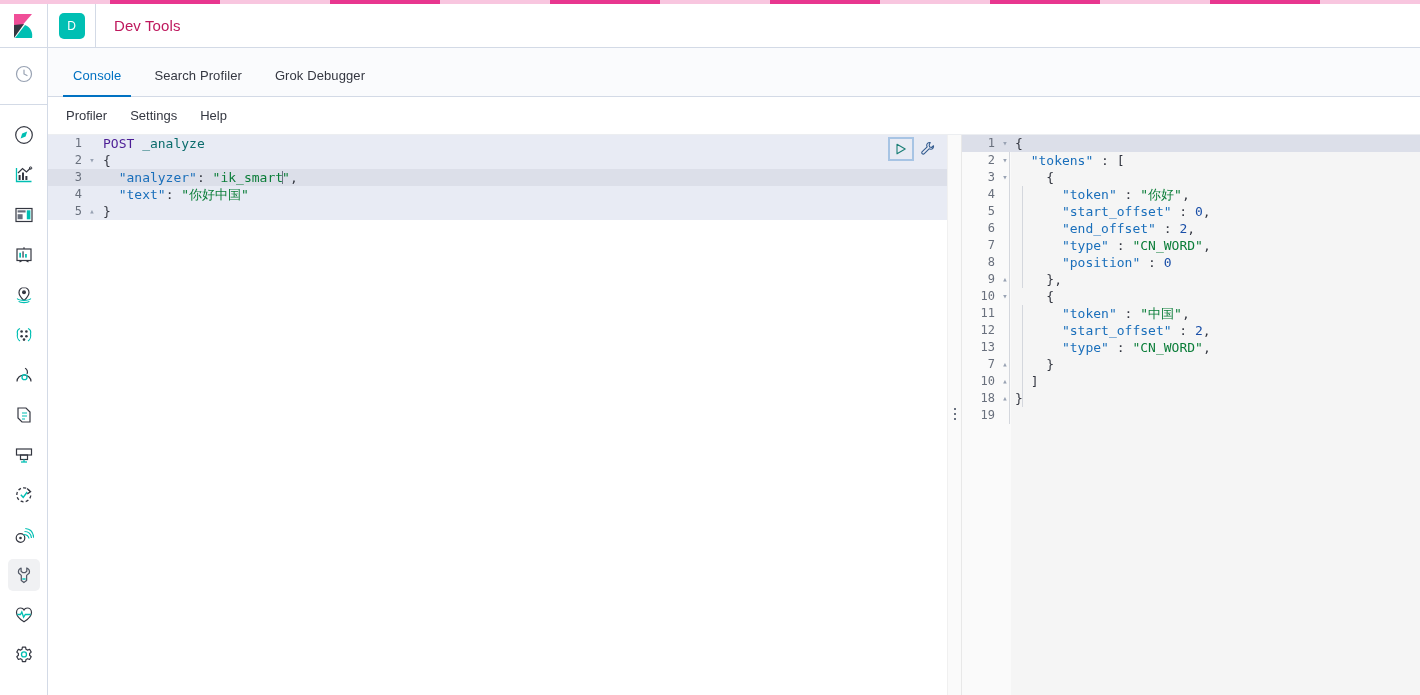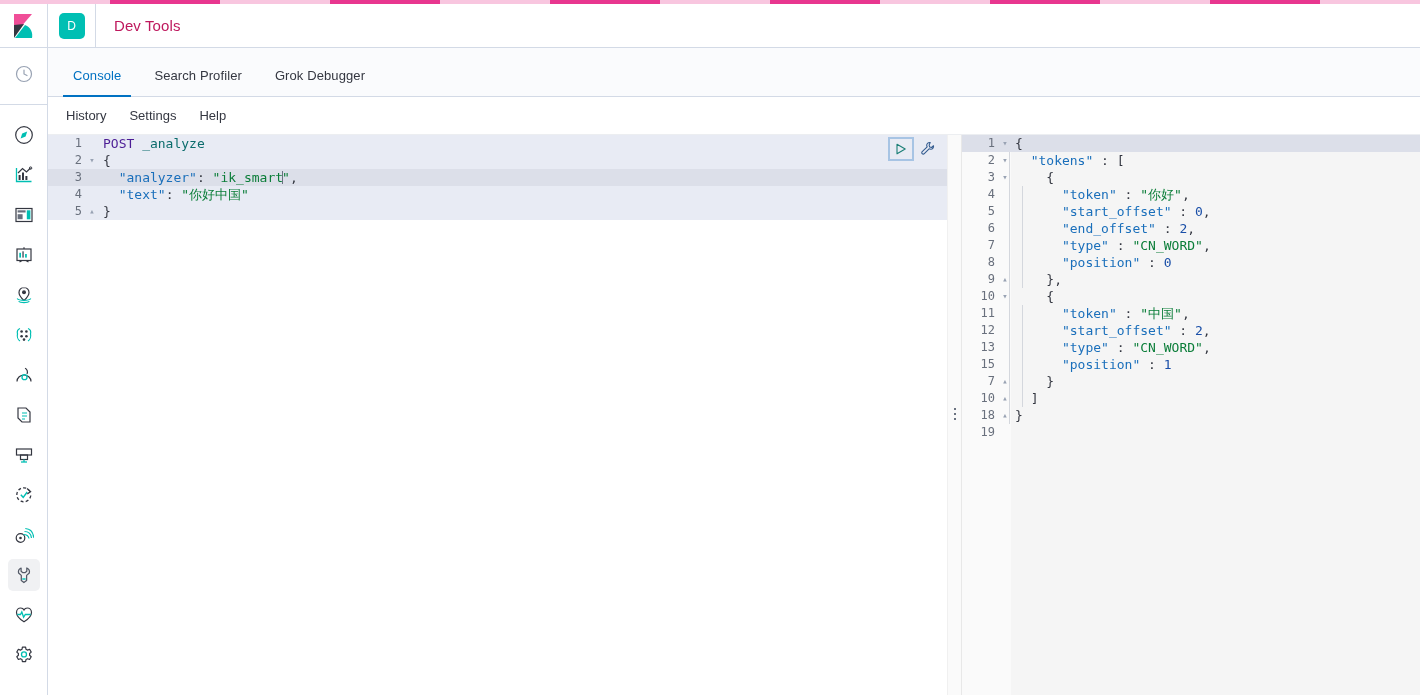--- a/index.html
+++ b/index.html
@@ -350,21 +350,21 @@
 
 <div id="console-app">
 
   <div id="tab-bar">
     <div class="tab active">Console</div>
     <div class="tab">Search Profiler</div>
     <div class="tab">Grok Debugger</div>
   </div>
 
   <div id="console-menu">
-    <div class="menu-link">History</div>
+    <div class="menu-link">Profiler</div>
     <div class="menu-link">Settings</div>
     <div class="menu-link">Help</div>
   </div>
 
   <div id="editor-split">
 
     <div id="request-editor">
       <div class="req-highlight"></div>
       <div class="req-activeline"></div>
       <div class="code-area" id="request-code">
@@ -406,21 +406,20 @@
           <div class="code-line"><span class="gutter">4</span><span class="foldmark"></span><span class="code-text"><span class="tk-punc">      </span><span class="tk-key">"token"</span><span class="tk-punc"> : </span><span class="tk-str">"你好"</span><span class="tk-punc">,</span></span></div>
           <div class="code-line"><span class="gutter">5</span><span class="foldmark"></span><span class="code-text"><span class="tk-punc">      </span><span class="tk-key">"start_offset"</span><span class="tk-punc"> : </span><span class="tk-num">0</span><span class="tk-punc">,</span></span></div>
           <div class="code-line"><span class="gutter">6</span><span class="foldmark"></span><span class="code-text"><span class="tk-punc">      </span><span class="tk-key">"end_offset"</span><span class="tk-punc"> : </span><span class="tk-num">2</span><span class="tk-punc">,</span></span></div>
           <div class="code-line"><span class="gutter">7</span><span class="foldmark"></span><span class="code-text"><span class="tk-punc">      </span><span class="tk-key">"type"</span><span class="tk-punc"> : </span><span class="tk-str">"CN_WORD"</span><span class="tk-punc">,</span></span></div>
           <div class="code-line"><span class="gutter">8</span><span class="foldmark"></span><span class="code-text"><span class="tk-punc">      </span><span class="tk-key">"position"</span><span class="tk-punc"> : </span><span class="tk-num">0</span></span></div>
           <div class="code-line"><span class="gutter">9</span><span class="foldmark">▴</span><span class="code-text"><span class="tk-punc">    },</span></span></div>
           <div class="code-line"><span class="gutter">10</span><span class="foldmark">▾</span><span class="code-text"><span class="tk-punc">    {</span></span></div>
           <div class="code-line"><span class="gutter">11</span><span class="foldmark"></span><span class="code-text"><span class="tk-punc">      </span><span class="tk-key">"token"</span><span class="tk-punc"> : </span><span class="tk-str">"中国"</span><span class="tk-punc">,</span></span></div>
           <div class="code-line"><span class="gutter">12</span><span class="foldmark"></span><span class="code-text"><span class="tk-punc">      </span><span class="tk-key">"start_offset"</span><span class="tk-punc"> : </span><span class="tk-num">2</span><span class="tk-punc">,</span></span></div>
           <div class="code-line"><span class="gutter">13</span><span class="foldmark"></span><span class="code-text"><span class="tk-punc">      </span><span class="tk-key">"type"</span><span class="tk-punc"> : </span><span class="tk-str">"CN_WORD"</span><span class="tk-punc">,</span></span></div>
-          <div class="code-line"><span class="gutter">15</span><span class="foldmark"></span><span class="code-text"><span class="tk-punc">      </span><span class="tk-key">"position"</span><span class="tk-punc"> : </span><span class="tk-num">1</span></span></div>
           <div class="code-line"><span class="gutter">7</span><span class="foldmark">▴</span><span class="code-text"><span class="tk-punc">    }</span></span></div>
           <div class="code-line"><span class="gutter">10</span><span class="foldmark">▴</span><span class="code-text"><span class="tk-punc">  ]</span></span></div>
           <div class="code-line"><span class="gutter">18</span><span class="foldmark">▴</span><span class="code-text"><span class="tk-punc">}</span></span></div>
           <div class="code-line"><span class="gutter">19</span><span class="foldmark"></span><span class="code-text"></span></div>
         </div>
     </div>
 
   </div>
 </div>
 

